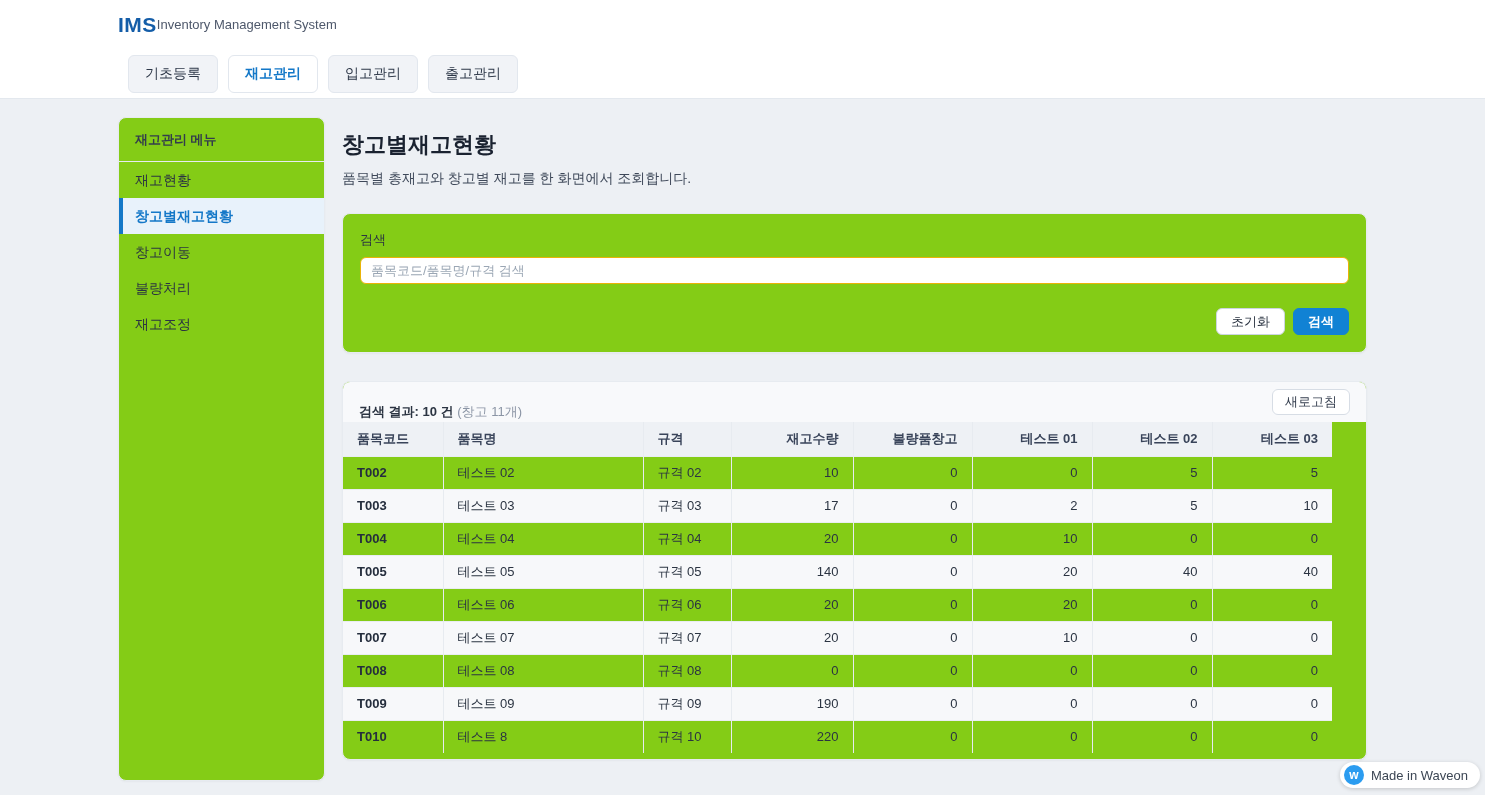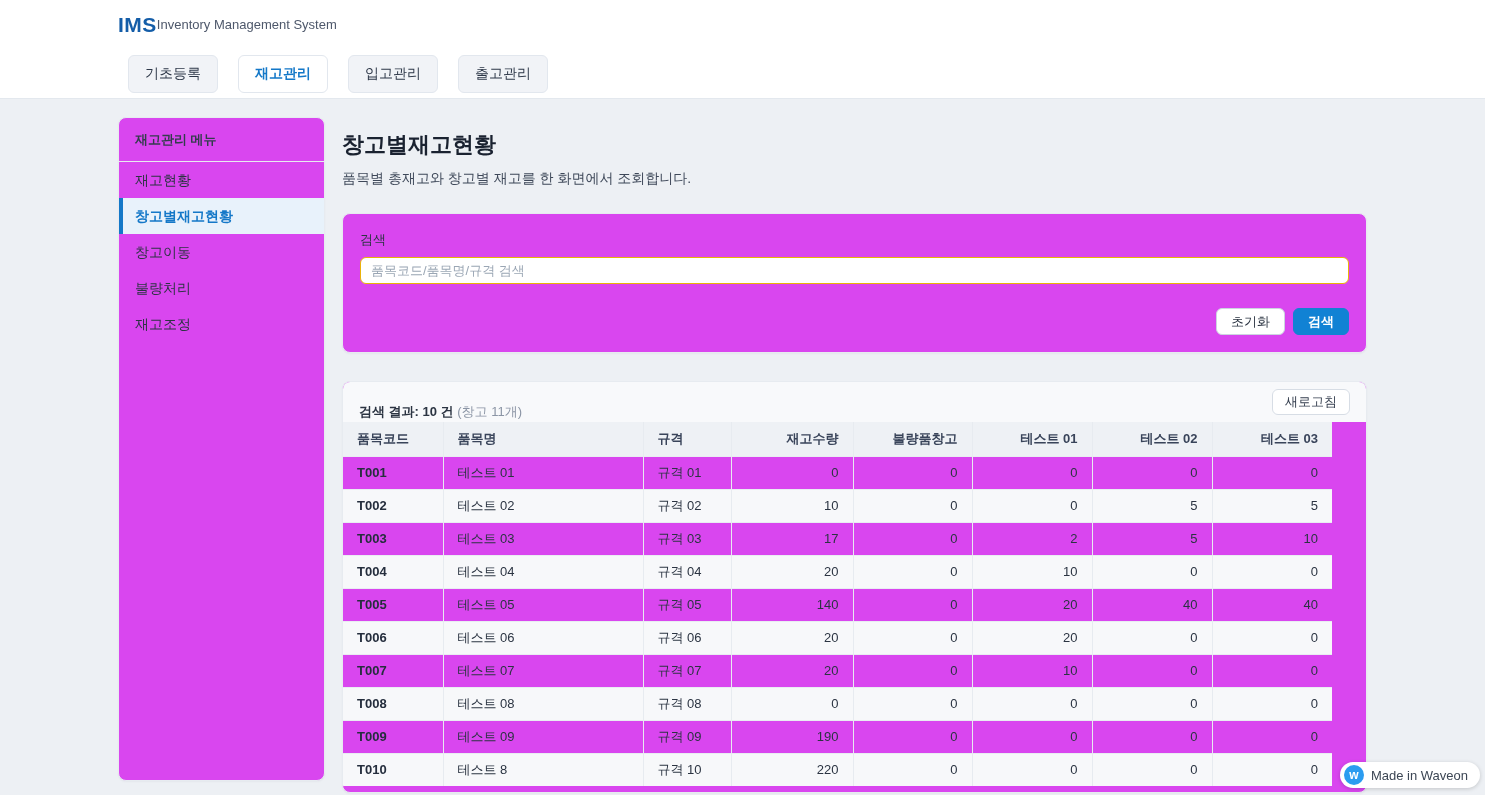--- a/index.html
+++ b/index.html
@@ -17,21 +17,21 @@
     display:flex; align-items:center; 
     padding-left:118px;
   }
   .logo { font-size:21px; font-weight:bold; color:#145da8; letter-spacing:0.5px; }
   .app-title { font-size:13px; color:#4e586b; }
 
   
   .tabbar {
     height:50px; background:#fff;
     border-bottom:1px solid #e3e8ee;
-    display:flex; align-items:center; gap:20px;
+    display:flex; align-items:center; gap:10px;
     padding-left:128px;
   }
   .tab {
     padding:9px 16px; font-size:14px; border-radius:6px;
     background:#f1f3f7; border:1px solid #e2e7ee; color:#2d3748;
     cursor:pointer; white-space:nowrap;
   }
   .tab.active { background:#fff; color:#1478c8; font-weight:bold; }
 
   
@@ -57,21 +57,21 @@
     background:#e8f2fb; border-left-color:#1478c8;
     color:#1478c8; font-weight:bold;
   }
 
   
   .main { flex:1; min-width:0; }
   .page-title { font-size:22px; font-weight:bold; color:#1a2230; margin:13px 0 10px; }
   .page-subtitle { font-size:14px; color:#3e4859; margin-bottom:25px; }
 
   .card {
-    background:#d946ef; border:1px solid #e7ebf0; border-radius:8px;
+    background:#84cc16; border:1px solid #e7ebf0; border-radius:8px;
     box-shadow:0 1px 2px rgba(16,24,40,.04);
   }
   .search-card { padding:17px; margin-bottom:28px; }
   .search-label { font-size:13px; color:#2b3442; margin-bottom:8px; }
   .search-input {
     width:100%; height:27px; border:1px solid #eab308; border-radius:6px;
     padding:0 10px; font-size:13px; color:#2b3442; outline:none;
     font-family:"Liberation Sans", sans-serif;
   }
   .search-input::placeholder { color:#9aa6b4; }
@@ -182,30 +182,20 @@
                 <th class="al" style="width: 88px;">규격</th>
                 <th class="ar" style="width: 122px;">재고수량</th>
                 <th class="ar" style="width: 119px;">불량품창고</th>
                 <th class="ar" style="width: 120px;">테스트 01</th>
                 <th class="ar" style="width: 120px;">테스트 02</th>
                 <th class="ar" style="width: 120px;">테스트 03</th>
               </tr>
           </thead>
           <tbody id="tbody">
               <tr>
-                <td class="al code">T001</td>
-                <td class="al">테스트 01</td>
-                <td class="al">규격 01</td>
-                <td class="ar">0</td>
-                <td class="ar">0</td>
-                <td class="ar">0</td>
-                <td class="ar">0</td>
-                <td class="ar">0</td>
-              </tr>
-              <tr>
                 <td class="al code">T002</td>
                 <td class="al">테스트 02</td>
                 <td class="al">규격 02</td>
                 <td class="ar">10</td>
                 <td class="ar">0</td>
                 <td class="ar">0</td>
                 <td class="ar">5</td>
                 <td class="ar">5</td>
               </tr>
               <tr>

